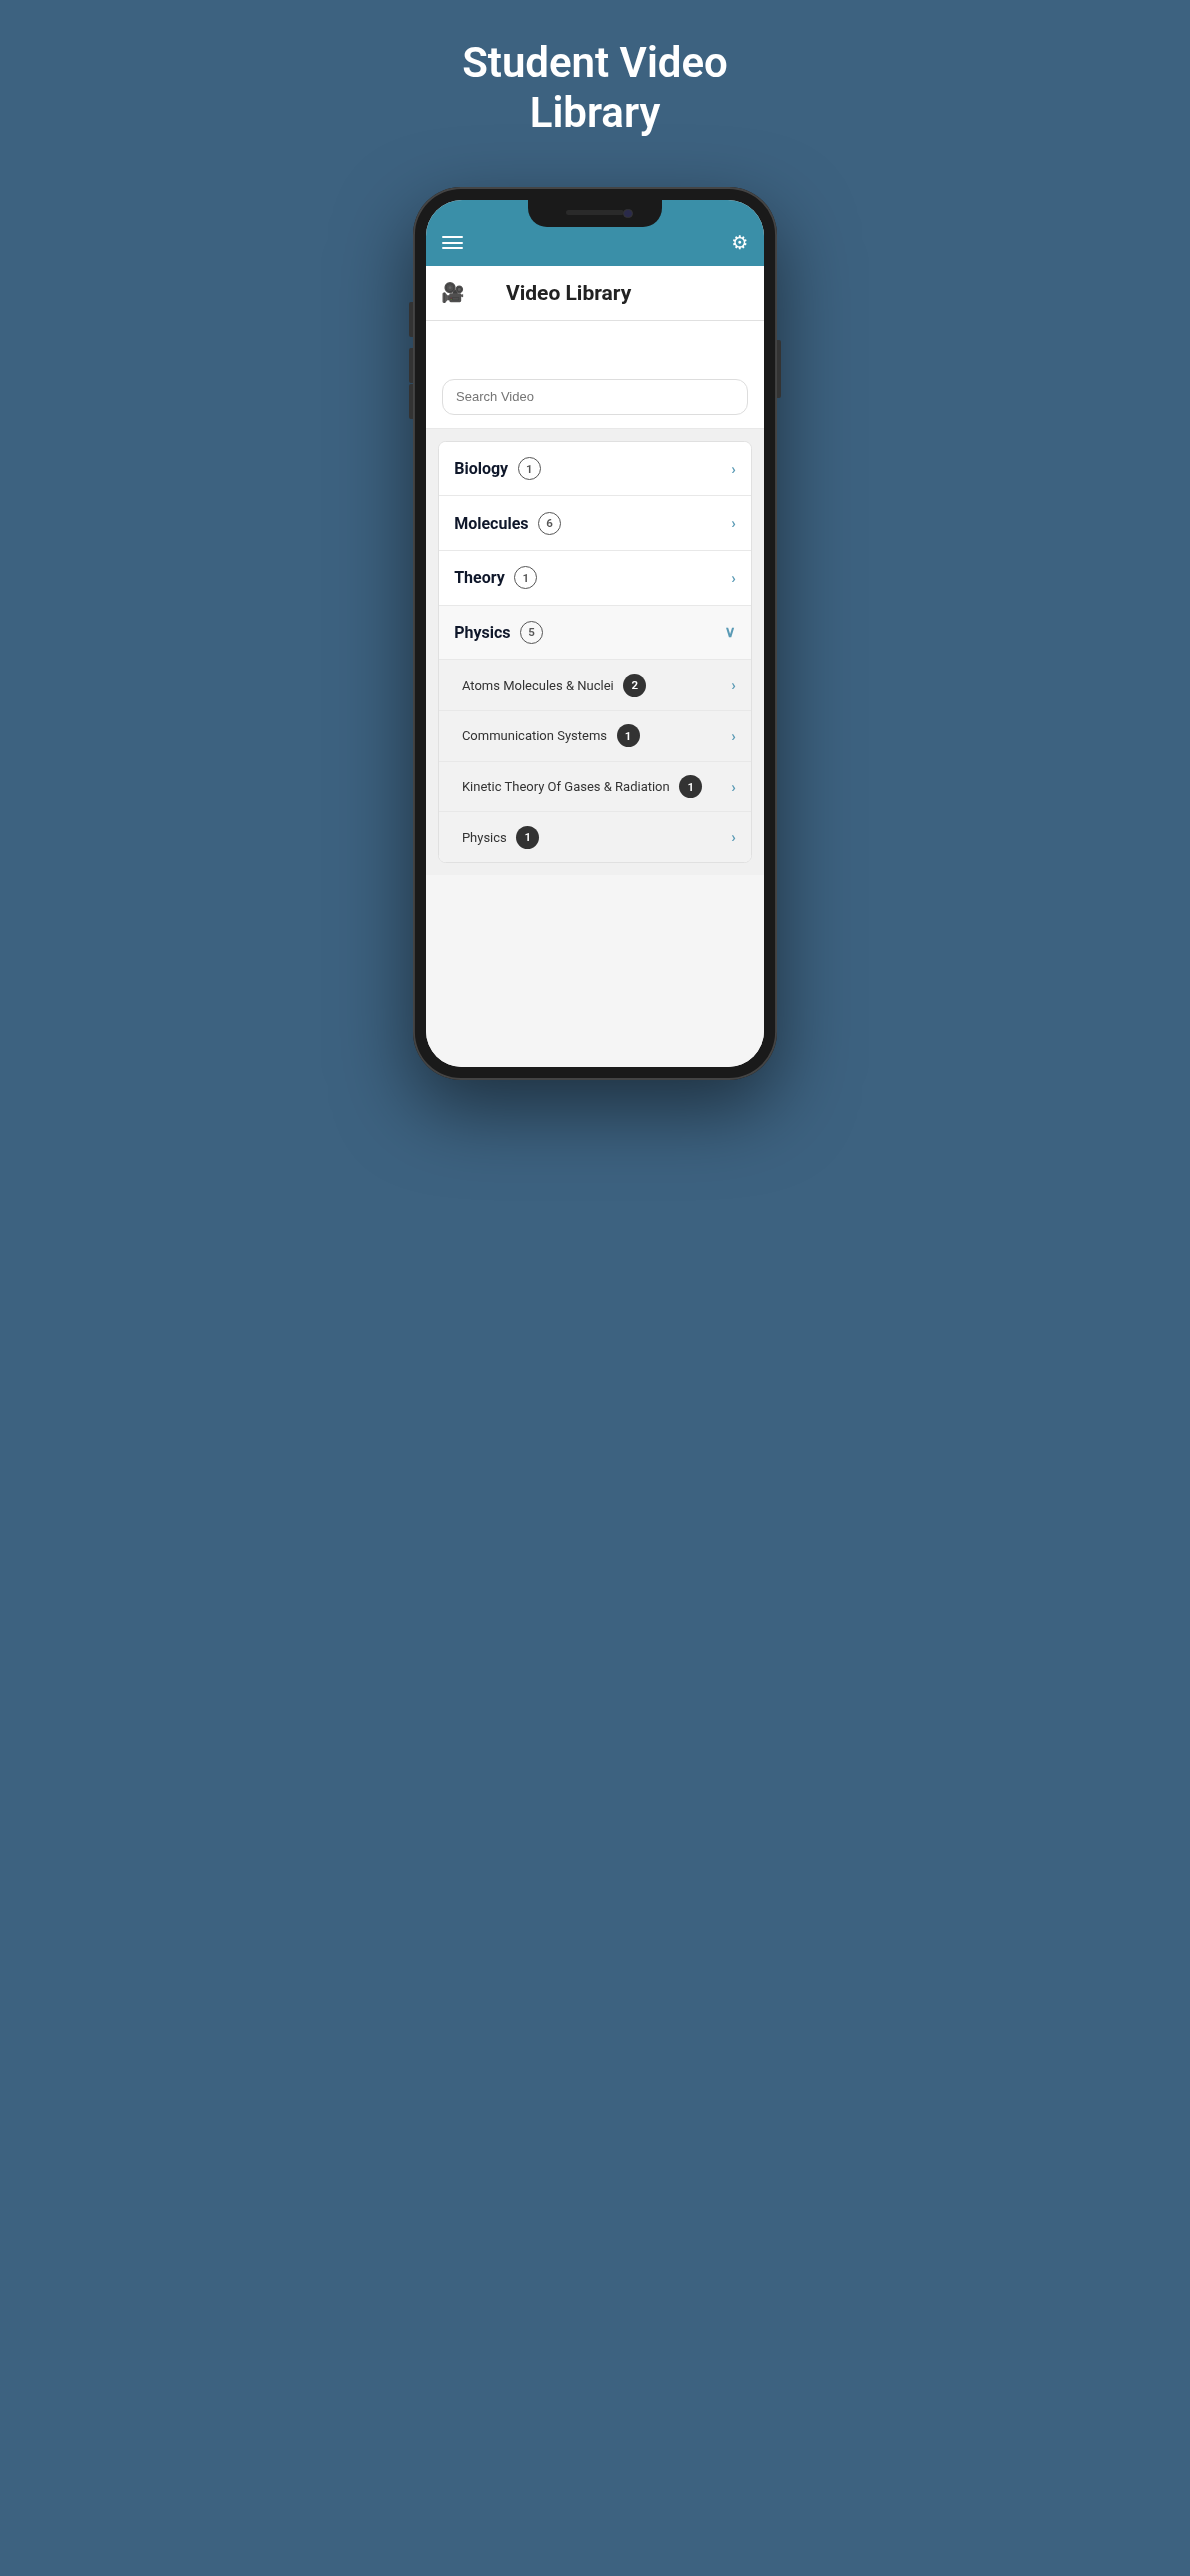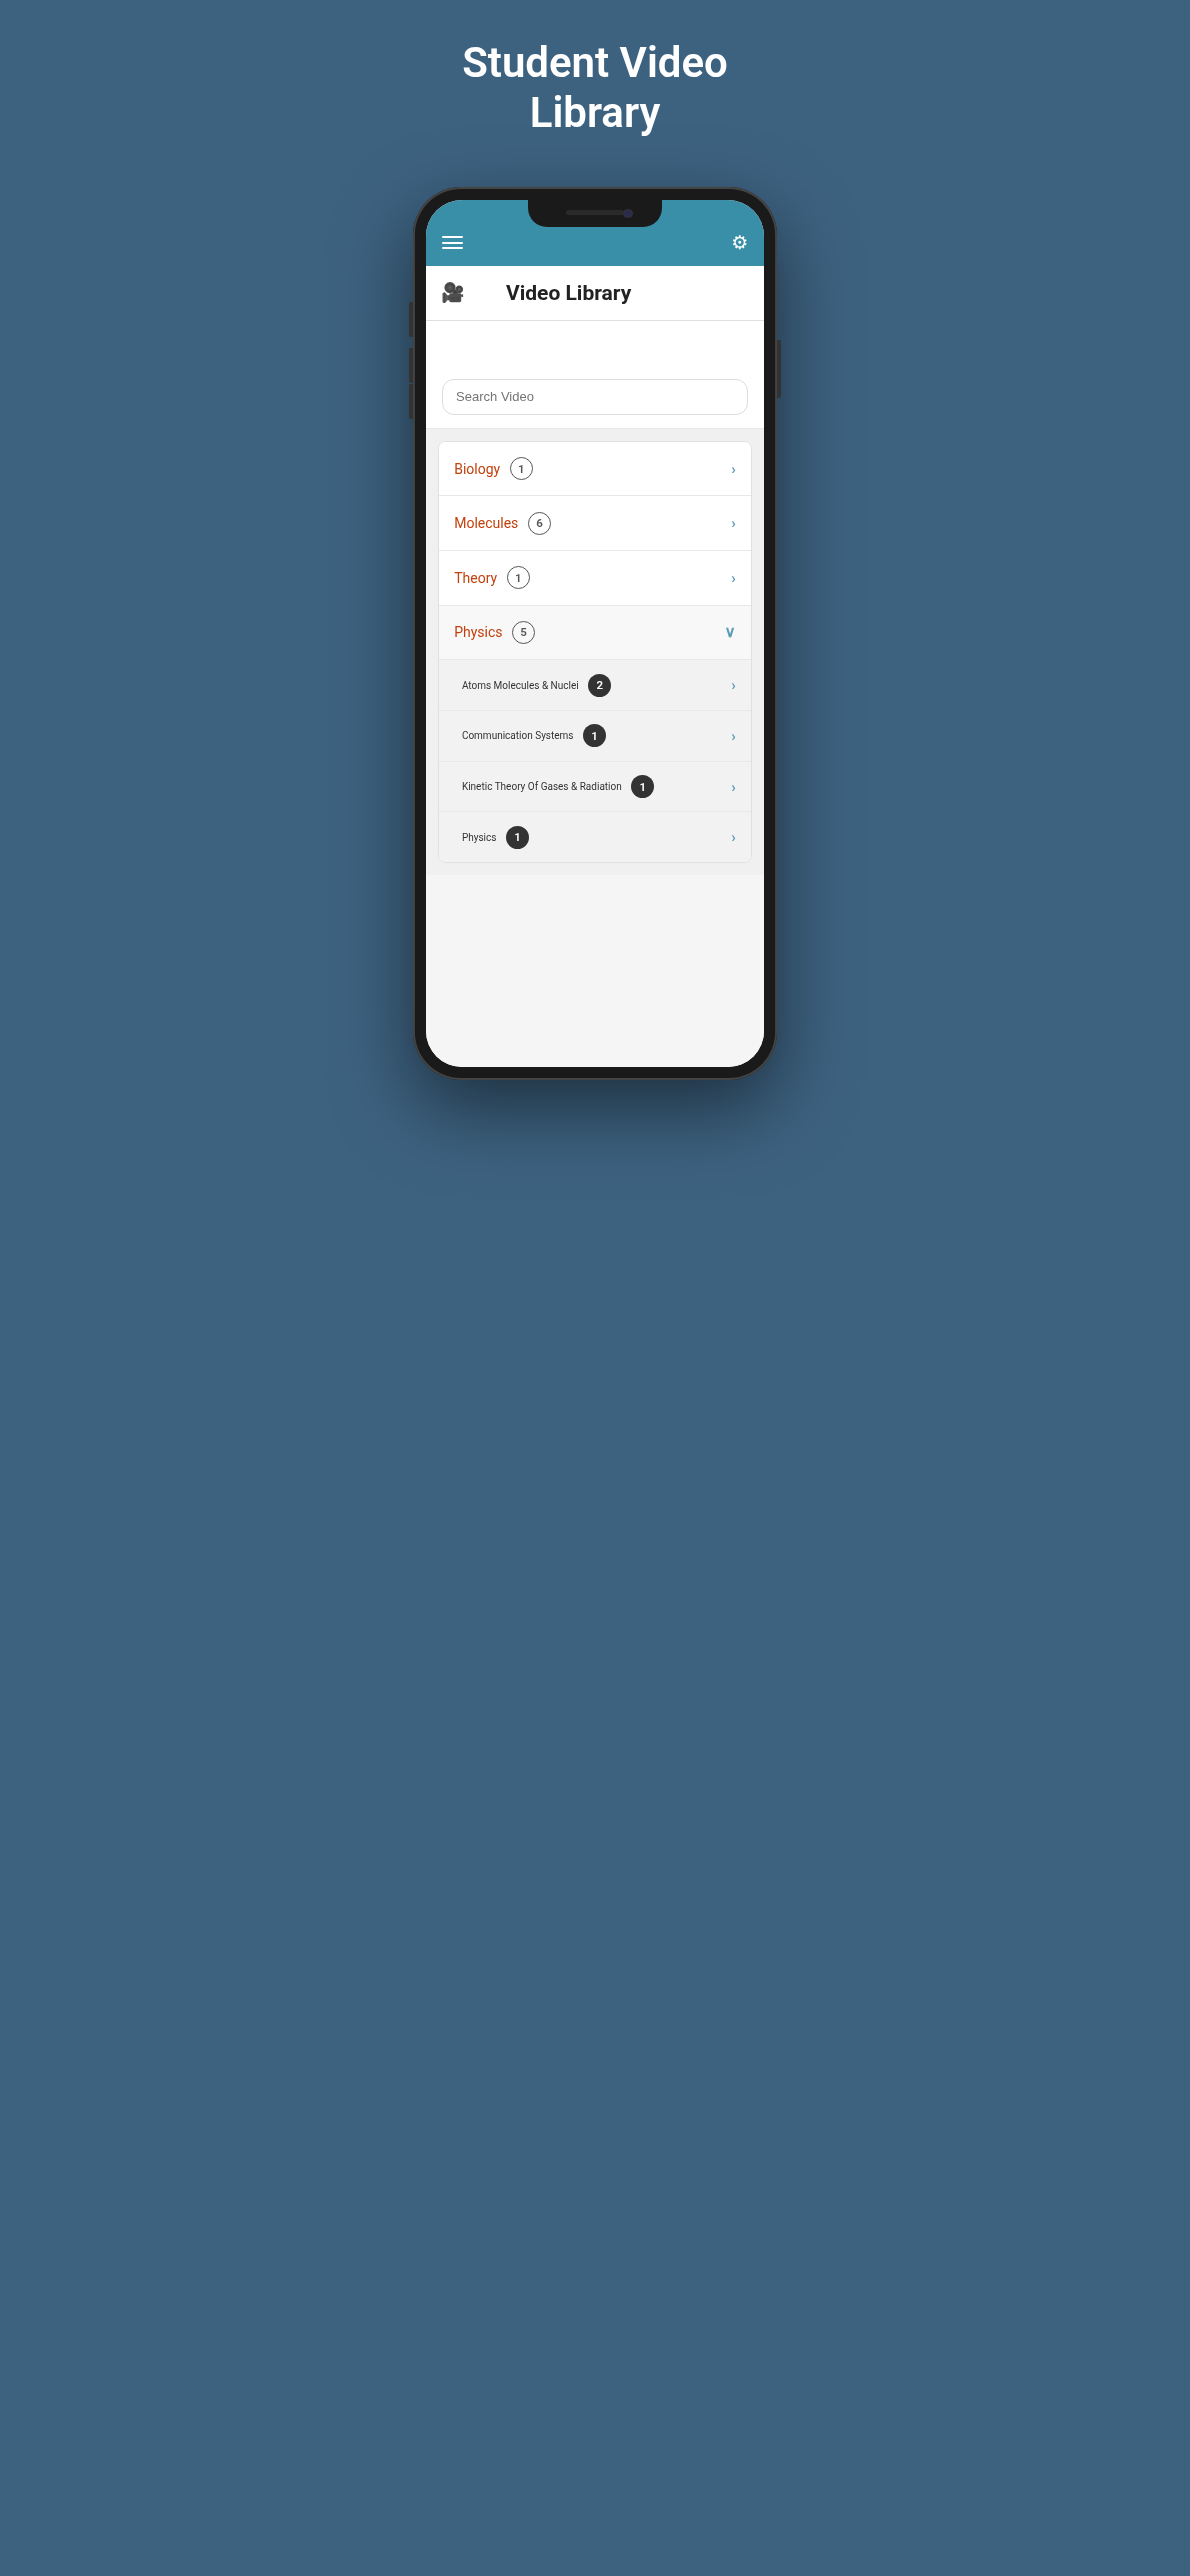--- a/index.html
+++ b/index.html
@@ -189,23 +189,23 @@
       border-bottom: none;
     }
 
     .list-item-left {
       display: flex;
       align-items: center;
       gap: 9.6px;
     }
 
     .list-item-label {
-      font-size: 14px;
-      color: #c2410c;
-      font-weight: 400;
+      font-size: 16px;
+      color: #0f172a;
+      font-weight: 700;
     }
 
     .badge {
       display: inline-flex;
       align-items: center;
       justify-content: center;
       min-width: 23px;
       height: 23px;
       border-radius: 50%;
       font-size: 11.5px;
@@ -249,21 +249,21 @@
       border-bottom: 1px solid #e8e8e8;
       background: #f2f2f2;
       cursor: pointer;
     }
 
     .sub-list-item:last-child {
       border-bottom: none;
     }
 
     .sub-item-label {
-      font-size: 10px;
+      font-size: 13px;
       color: #333;
     }
   </style>
 </head>
 <body>
 
 <h1 class="page-title">
   <span>Student Video</span><br>
   <span>Library</span>
 </h1>

